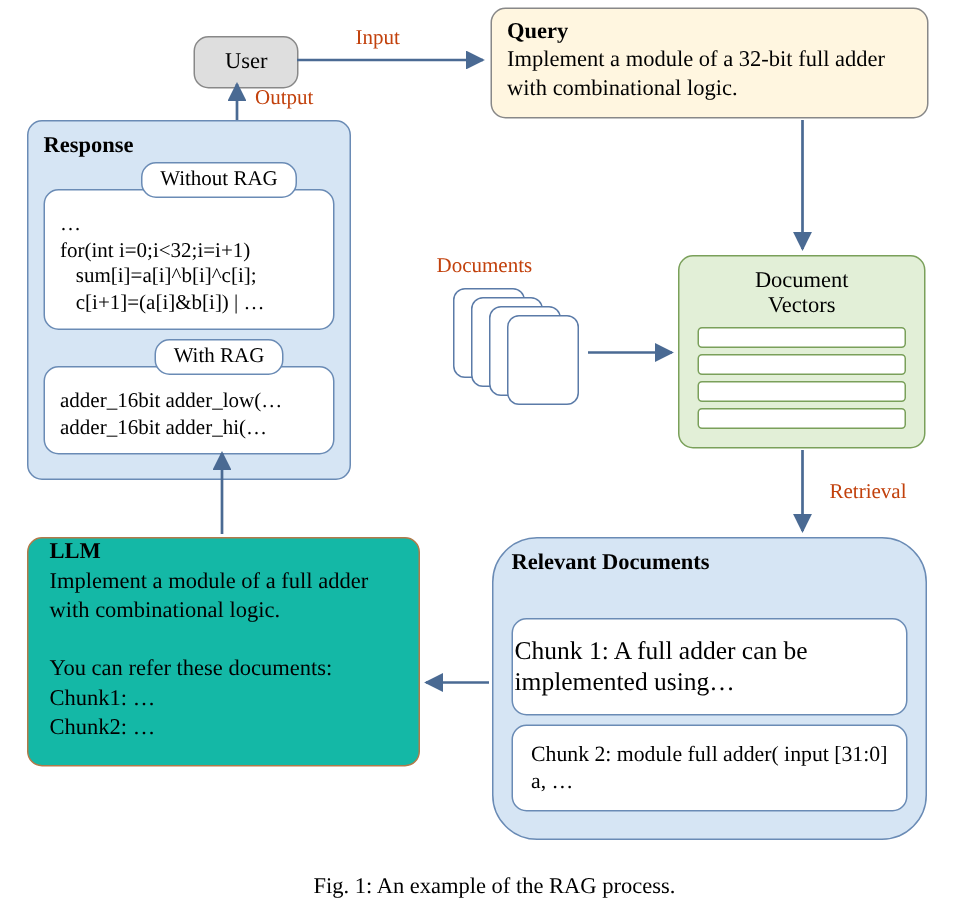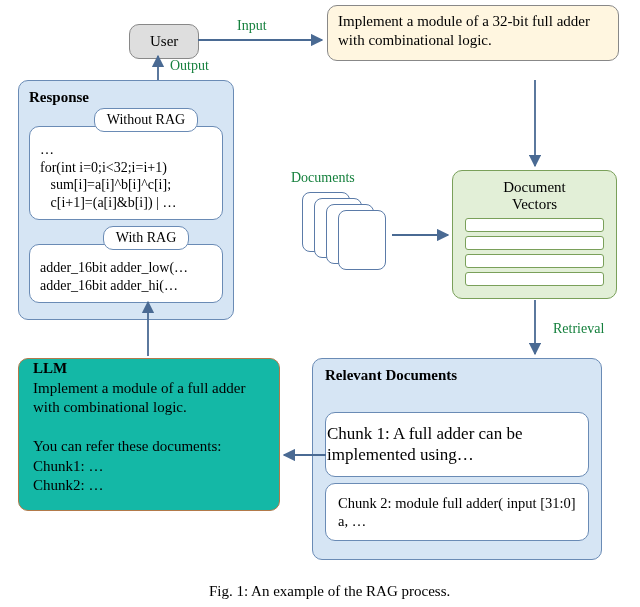--- a/index.html
+++ b/index.html
@@ -89,21 +89,21 @@
   }
   .reldoc-box {
     background: #d6e5f4;
     border: 1px solid #6a8bb5;
     padding: 8px 12px 12px 12px;
     width: 290px;
   }
   .small-label {
     position: absolute;
     font-size: 14px;
-    color: #15803d;
+    color: #c2410c;
   }
   .title-heavy {
     font-weight: bold;
     font-size: 15px;
   }
   .caption {
     position: absolute;
     font-size: 15px;
     font-family: 'Times New Roman', Georgia, serif;
     margin-left: 34px;
@@ -115,20 +115,21 @@
     height: 607px;
     pointer-events: none;
     z-index: 5;
   }
   .code { font-family: Georgia, serif; }
 </style>
 </head>
 <body>
 
 <div class="box query-box" style="left:327px; top:5px;">
+  <div class="title-heavy">Query</div>
   <div style="white-space:normal;">Implement a module of a 32-bit full adder with combinational logic.</div>
 </div>
 
 <div class="box user-box" style="left:129px; top:24px;">
   <span>User</span>
 </div>
 
 <div class="small-label" style="left:237px; top:18px;">Input</div>
 <div class="small-label" style="left:170px; top:58px;">Output</div>
 
@@ -171,21 +172,21 @@
 
 <div class="box llm-box" style="left:18px; top:358px;">
   <div class="title-heavy">LLM</div>
   <div style="white-space:pre-line;">Implement a module of a full adder with combinational logic.
 
 You can refer these documents:
 Chunk1: …
 Chunk2: …</div>
 </div>
 
-<div class="box reldoc-box" style="left:312px; top:358px;">
+<div class="box reldoc-box" style="left:328px; top:358px;border-radius:30px;">
   <div class="title-heavy" style="margin-bottom:6px;">Relevant Documents</div>
   <div class="inner-white" style="padding:10px 1px; font-size:17px;margin-top:28px;">Chunk 1: A full adder can be implemented using…</div>
   <div class="inner-white" style="padding:10px 12px; font-size:14.5px;">Chunk 2: module full adder( input [31:0] a, …</div>
 </div>
 
 <div class="caption" style="left:175px; top:583px;">Fig. 1: An example of the RAG process.</div>
 
 <svg class="arrows">
   <defs>
     <marker id="ah" viewBox="0 0 10 10" refX="9" refY="5" markerWidth="7" markerHeight="7" orient="auto-start-reverse">

